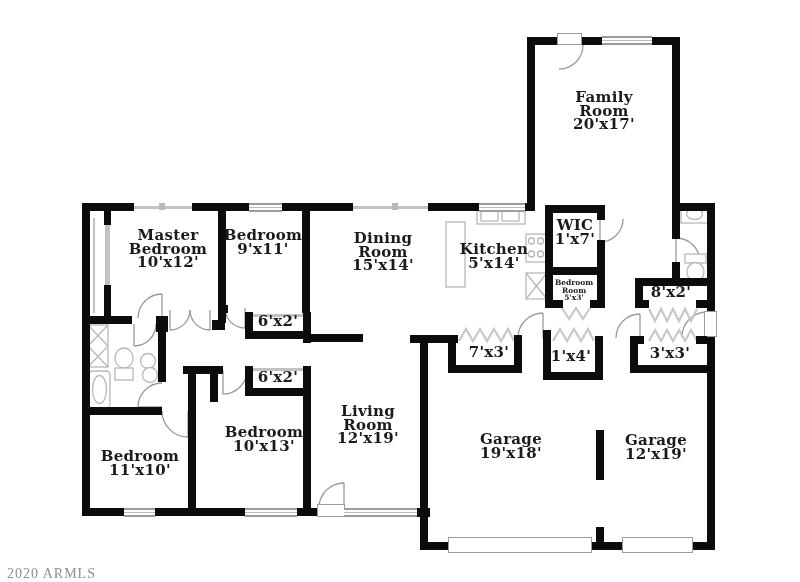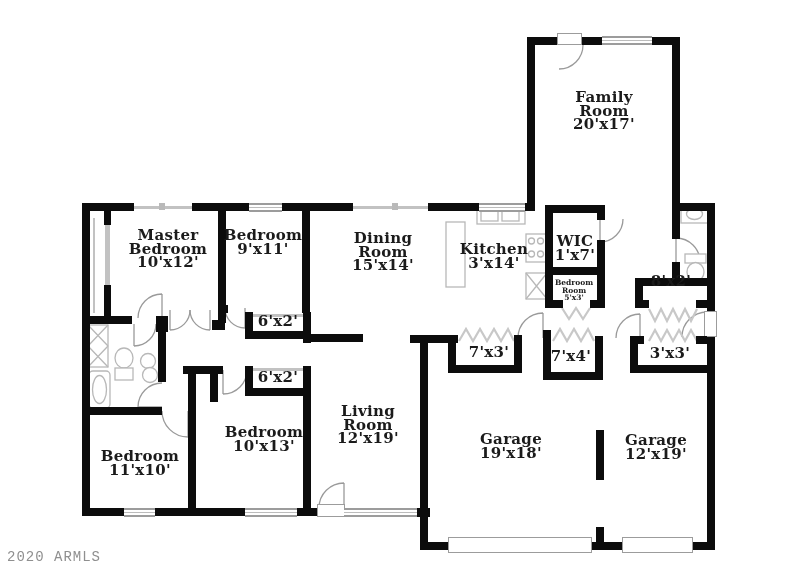--- a/index.html
+++ b/index.html
@@ -12,21 +12,21 @@
   .tick{position:absolute;background:#b9b9b9;}
   
   .win{position:absolute;background:#fff;border-top:2px solid #9c9c9c;border-bottom:2px solid #9c9c9c;box-sizing:border-box;}
   .win::after{content:"";position:absolute;left:0;right:0;top:50%;height:1px;margin-top:-0.5px;background:#bcbcbc;}
   .gdoor{position:absolute;background:#fff;border:1.5px solid #9c9c9c;box-sizing:border-box;}
   
   .rl{position:absolute;transform:translate(-50%,-50%);text-align:center;
       font-weight:bold;font-size:15px;line-height:13.5px;letter-spacing:.3px;color:#1b1b1b;white-space:nowrap;}
   .rl span{display:block;}
   .rl.sm{font-size:7.5px;line-height:7.5px;letter-spacing:0;}
-  .wm{position:absolute;left:7px;top:549px;font-family:Liberation Mono, monospace;
+  .wm{position:absolute;left:7px;top:566px;font-family:Liberation Serif, serif;
       font-size:14px;color:#8f8f8f;letter-spacing:1px;}
   svg{position:absolute;left:0;top:0;}
 </style>
 </head>
 <body>
 
 <div class="stage">
 
   <svg width="800" height="582" viewBox="0 0 800 582">
 
@@ -206,39 +206,39 @@
     <span>Bedroom</span>
       <span>9'x11'</span>
   </div>
   <div class="rl" style="left:383px;top:252px">
     <span>Dining</span>
       <span>Room</span>
       <span>15'x14'</span>
   </div>
   <div class="rl" style="left:494px;top:256px">
     <span>Kitchen</span>
-      <span>3'x14'</span>
-  </div>
-  <div class="rl" style="left:575px;top:248px">
+      <span>5'x14'</span>
+  </div>
+  <div class="rl" style="left:575px;top:232px">
     <span>WIC</span>
       <span>1'x7'</span>
   </div>
   <div class="rl sm" style="left:574px;top:290px">
     <span>Bedroom</span>
       <span>Room</span>
       <span>5'x3'</span>
   </div>
-  <div class="rl" style="left:671px;top:282px">
+  <div class="rl" style="left:671px;top:293px">
     <span>8'x2'</span>
   </div>
   <div class="rl" style="left:670px;top:354px">
     <span>3'x3'</span>
   </div>
   <div class="rl" style="left:571px;top:357px">
-    <span>7'x4'</span>
+    <span>1'x4'</span>
   </div>
   <div class="rl" style="left:489px;top:353px">
     <span>7'x3'</span>
   </div>
   <div class="rl" style="left:278px;top:322px">
     <span>6'x2'</span>
   </div>
   <div class="rl" style="left:278px;top:378px">
     <span>6'x2'</span>
   </div>

